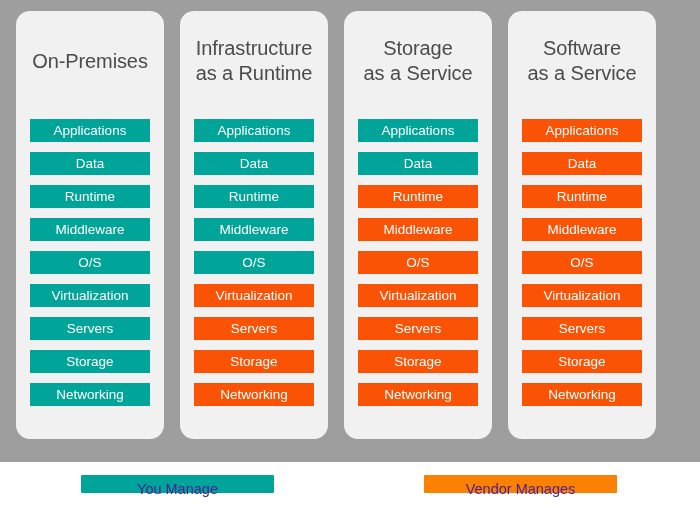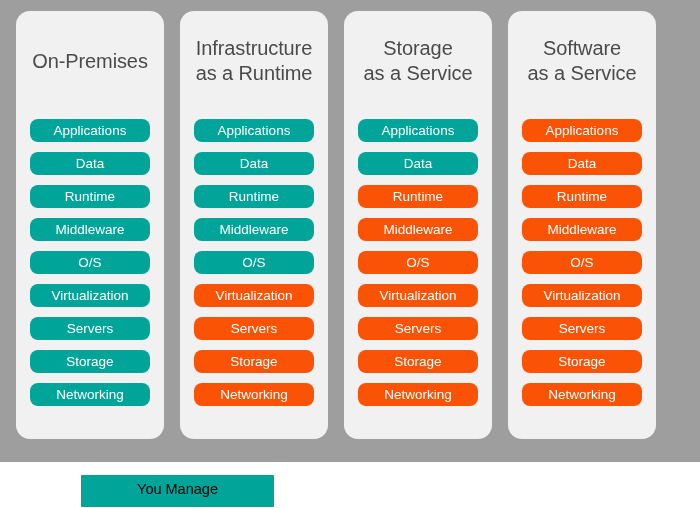--- a/index.html
+++ b/index.html
@@ -82,21 +82,21 @@
     gap: 10px;
     flex: 0 0 auto;
   }
 
   .layer {
     height: 23px;
     line-height: 23px;
     text-align: center;
     color: #ffffff;
     font-size: 13.5px;
-    border-radius: 8px;
+    border-radius: 0;
     overflow: hidden;
     white-space: nowrap;
     text-overflow: ellipsis;
   }
 
   .layer.managed-self { background: #00a499; }
   .layer.managed-vendor { background: #fb5305; }
 
   
   .legend {
@@ -104,24 +104,24 @@
     left: 0;
     top: 462px;
     width: 700px;
     height: 46px;
     background: #ffffff;
   }
 
   .legend-chip {
     position: absolute;
     top: 13px;
-    height: 32px;
+    height: 18px;
     line-height: 29px;
     text-align: center;
-    color: #000000;
+    color: #4c1d95;
     font-size: 14.5px;
     border-radius: 1px;
   }
 
   .legend-chip.you {
     left: 81px;
     width: 193px;
     background: #00a499;
   }
 
@@ -200,15 +200,16 @@
         <div class="layer managed-vendor">Servers</div>
         <div class="layer managed-vendor">Storage</div>
         <div class="layer managed-vendor">Networking</div>
       </div>
     </div>
 
   </div>
 
   <div class="legend">
     <div class="legend-chip you">You Manage</div>
+    <div class="legend-chip vendor">Vendor Manages</div>
   </div>
 
 </div>
 
 </body></html>

